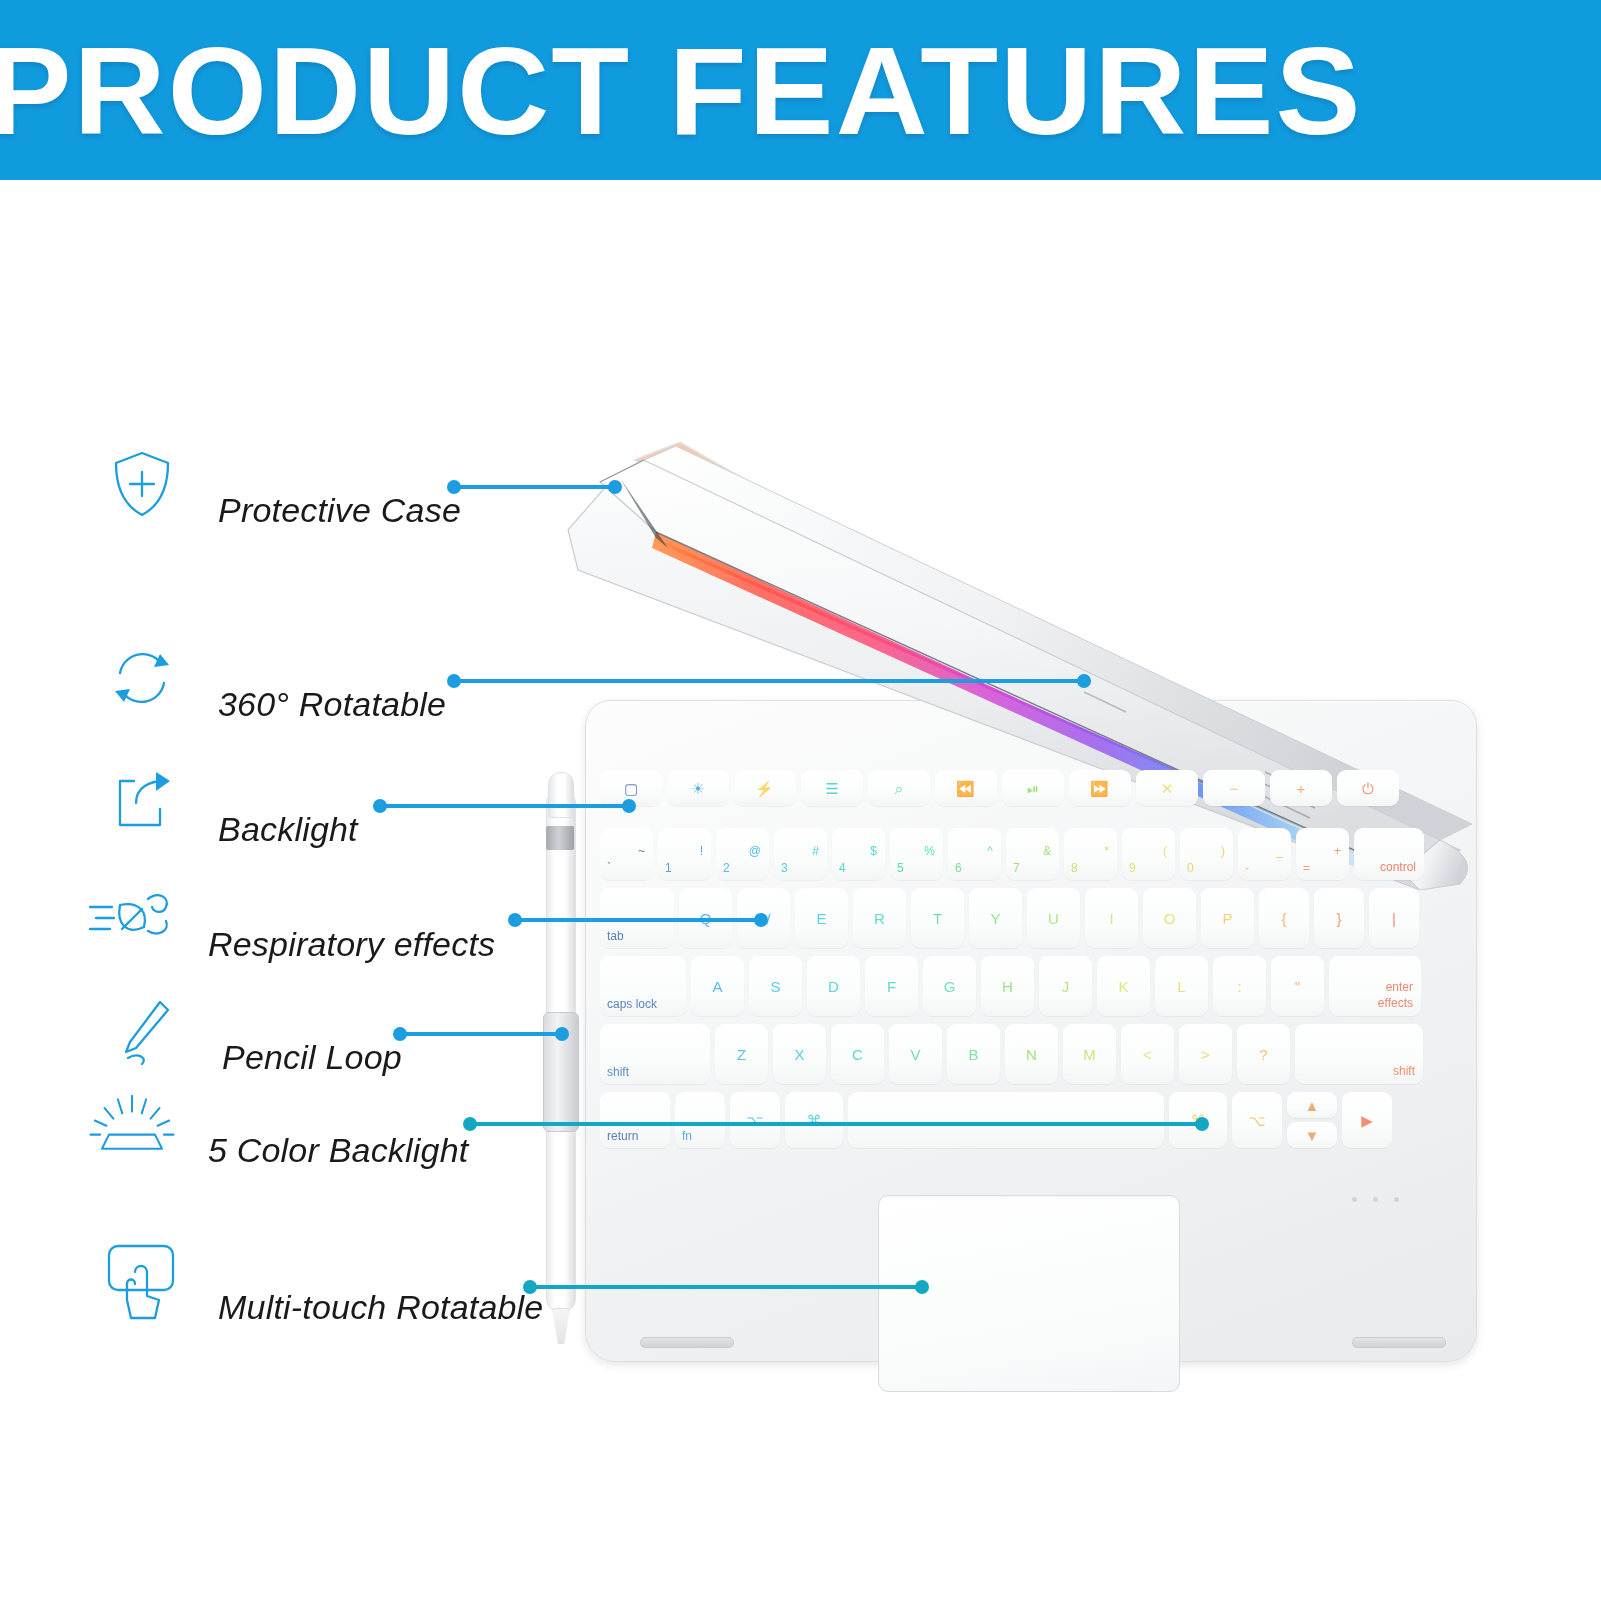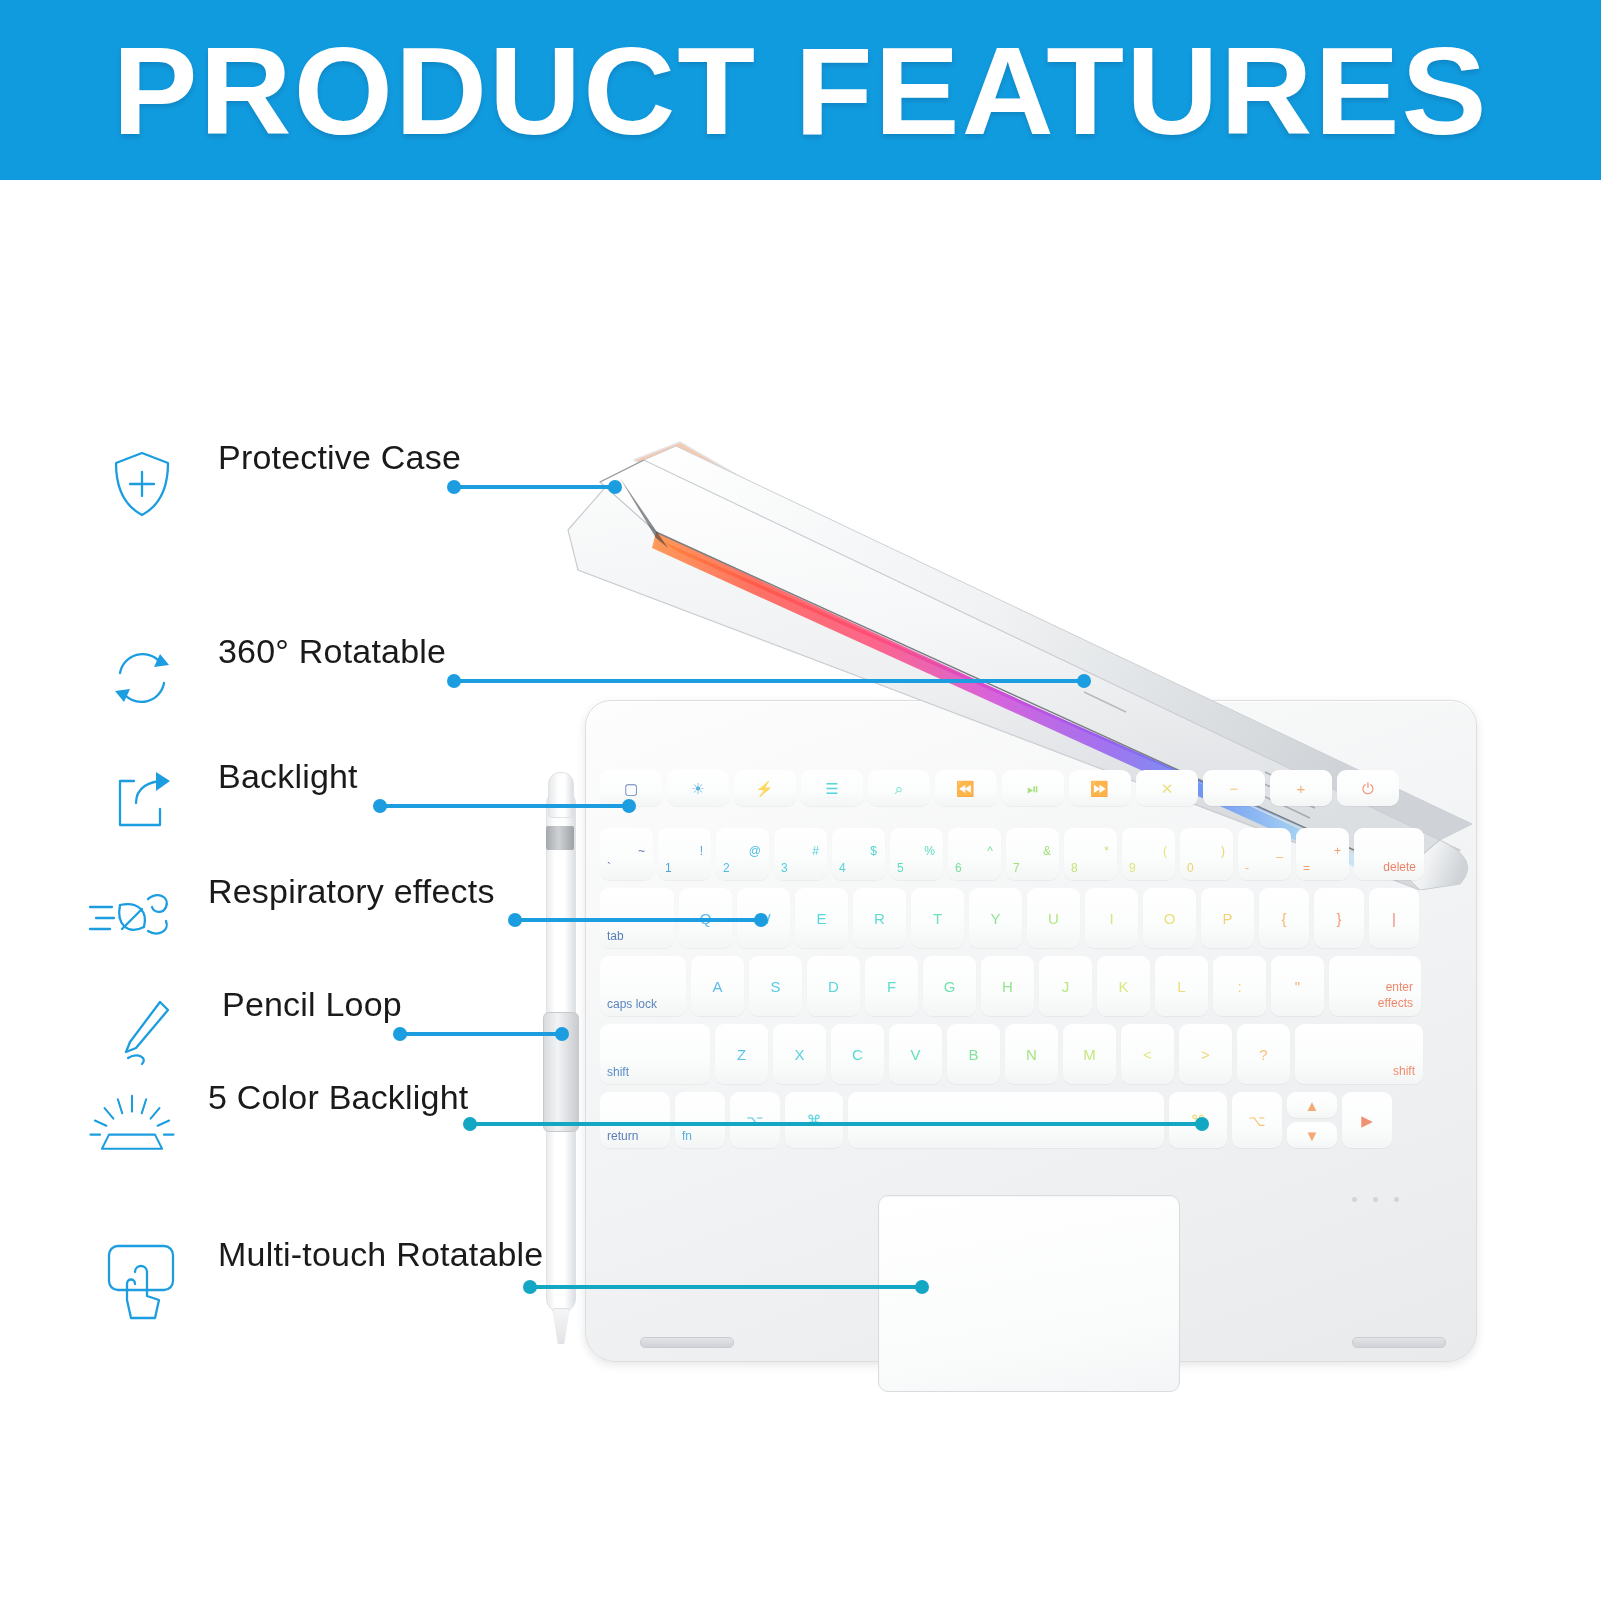--- a/index.html
+++ b/index.html
@@ -1,28 +1,28 @@
 <!DOCTYPE html>
 <html><head>
 <meta charset="utf-8">
 <style>
   html,body{margin:0;padding:0;background:#fff;}
   body{width:1601px;height:1601px;font-family:"Liberation Sans",sans-serif;overflow:hidden;}
   #stage{position:relative;width:1601px;height:1601px;background:#ffffff;overflow:hidden;}
 
   
   .banner{position:absolute;left:0;top:0;width:1601px;height:180px;background:#119bdf;
-          display:flex;align-items:center;justify-content:center;overflow:hidden;}
+          display:flex;align-items:center;overflow:hidden;}
   .banner-title{color:#ffffff;font-family:"Liberation Sans Narrow","Liberation Sans",sans-serif;
                 font-weight:bold;font-size:125px;letter-spacing:2px;line-height:1;
                 transform:scaleX(1.02);white-space:nowrap;
                 text-shadow:0 3px 5px rgba(0,40,70,.18);}
 
   
-  .feat{position:absolute;display:flex;align-items:flex-start;height:92px;}
+  .feat{position:absolute;display:flex;align-items:flex-end;height:92px;font-style:italic;}
   .feat .ico{width:92px;height:92px;flex:0 0 92px;display:flex;align-items:center;justify-content:center;}
   .feat .ico svg{display:block;}
   .feat .lbl{margin-left:30px;font-size:34px;color:#1a1a1a;white-space:nowrap;
              font-family:"Liberation Sans",sans-serif;letter-spacing:.2px;}
 
   
   .leader{position:absolute;height:4px;background:#1b9de0;}
   .leader::before,.leader::after{content:"";position:absolute;width:14px;height:14px;border-radius:50%;
       background:#1b9de0;top:50%;transform:translateY(-50%);}
   .leader::before{left:-5px;}
@@ -248,21 +248,21 @@
         </div>
         <div class="key" style="width: 53px; height: 52px;">
           <span class="rlbl2" style="color: rgb(243, 169, 60);">_</span>
           <span class="mainlbl" style="color: rgb(243, 169, 60);">-</span>
         </div>
         <div class="key" style="width: 53px; height: 52px;">
           <span class="rlbl2" style="color: rgb(240, 128, 59);">+</span>
           <span class="mainlbl" style="color: rgb(240, 128, 59);">=</span>
         </div>
         <div class="key" style="width: 70px; height: 52px;">
-          <span class="rlbl" style="color: rgb(234, 91, 58);">delete</span>
+          <span class="rlbl" style="color: rgb(234, 91, 58);">control</span>
         </div>
       </div>
 
     <div class="krow" id="row-q" style="left:0;top:118px;">
         <div class="key" style="width: 74px; height: 60px;">
           <span class="mainlbl" style="color: rgb(38, 85, 165);">tab</span>
         </div>
         <div class="key" style="width: 53px; height: 60px;">
           <span class="glyph" style="color: rgb(27, 155, 222); opacity: 0.7;">Q</span>
         </div>

